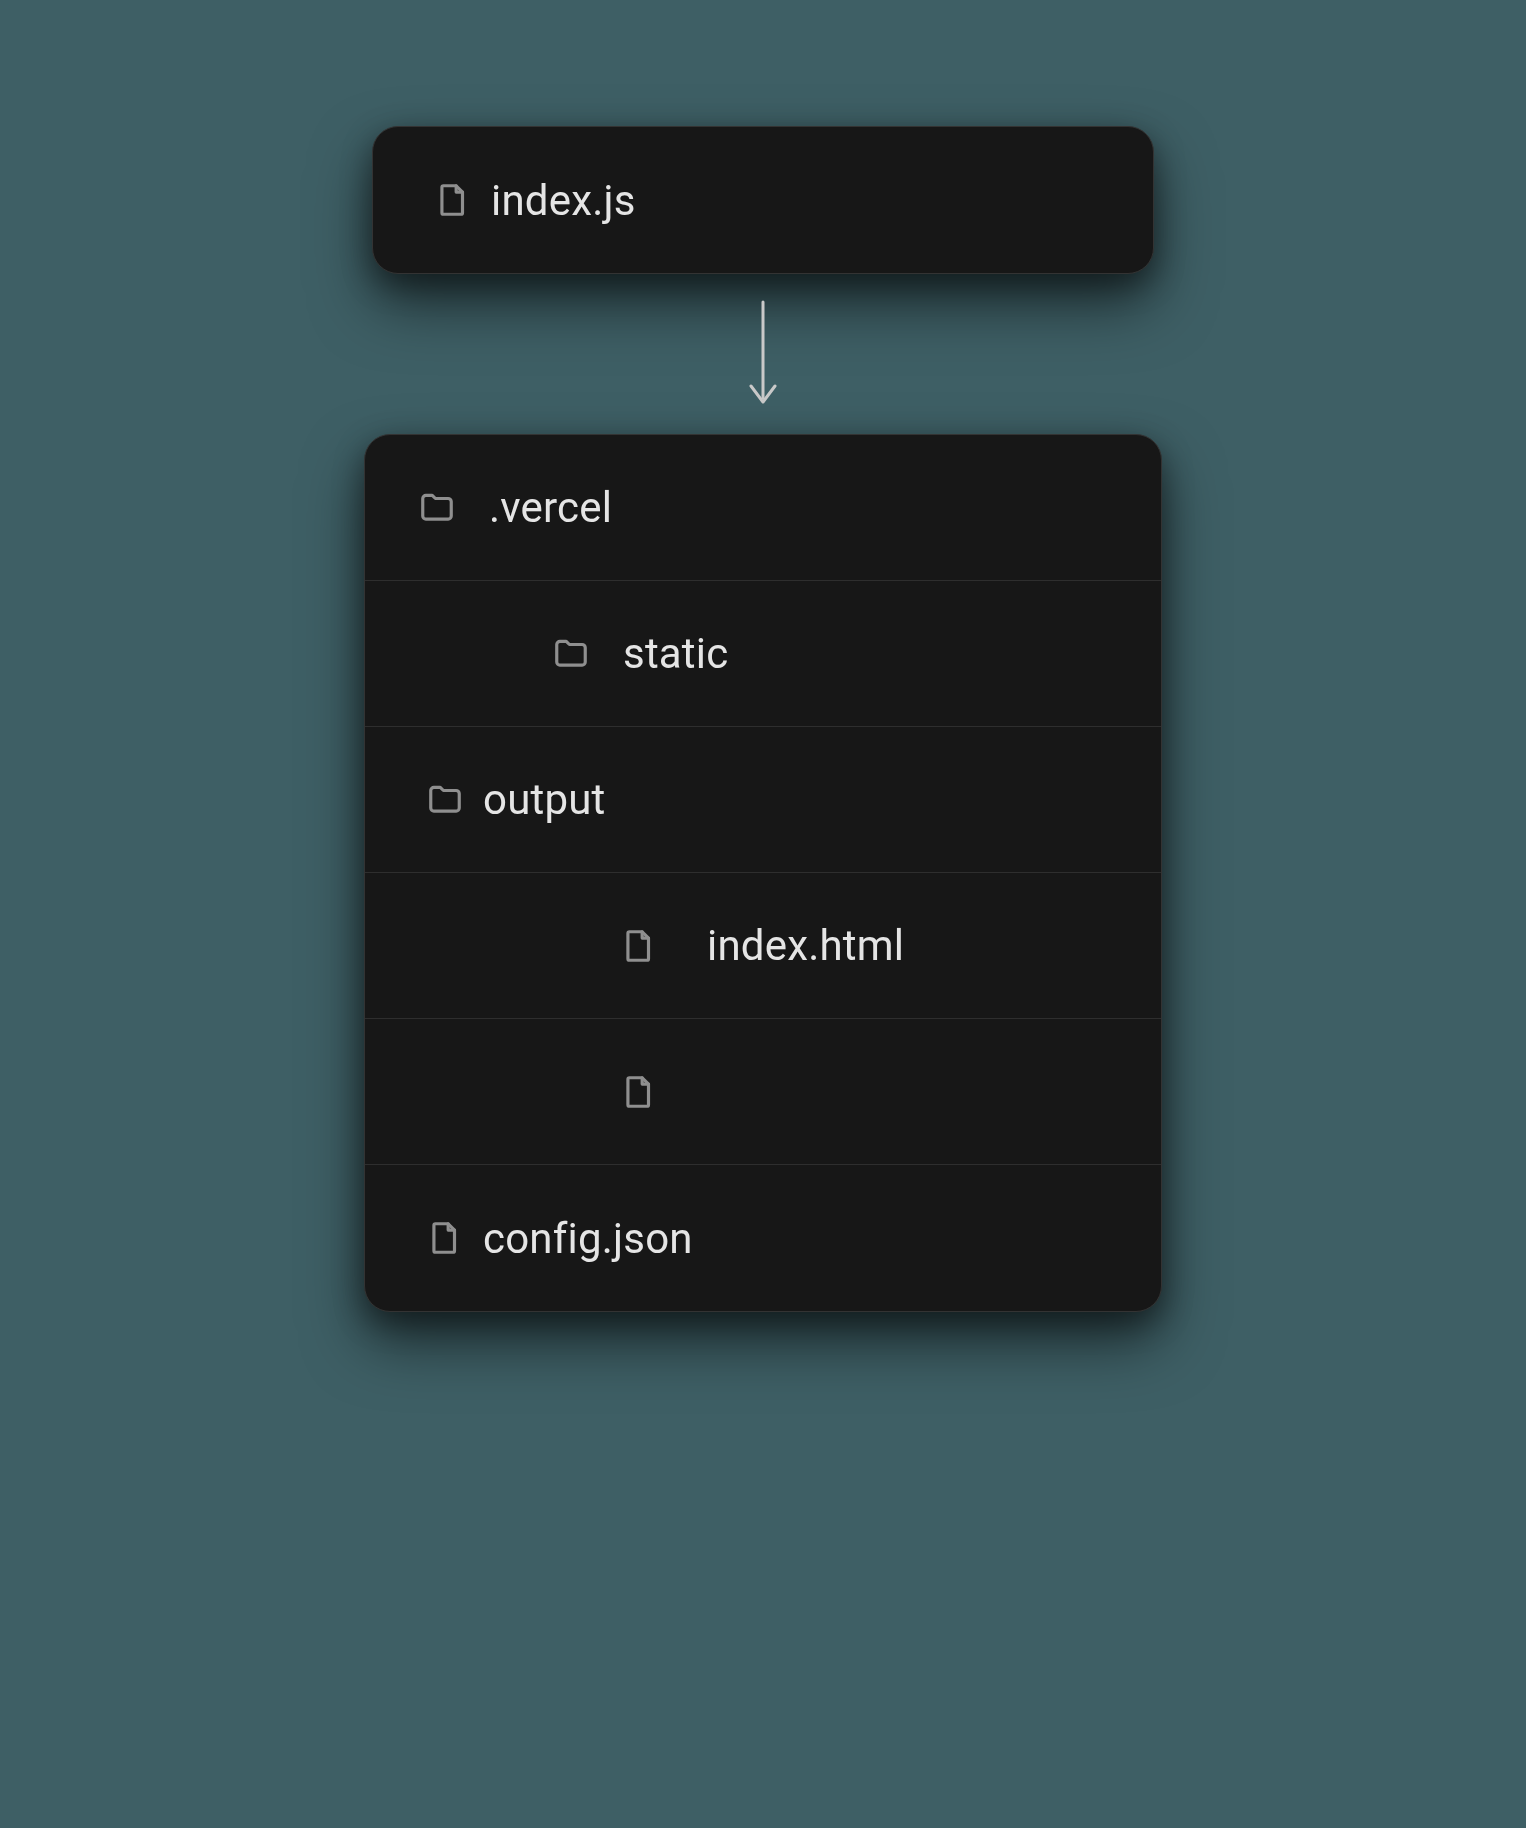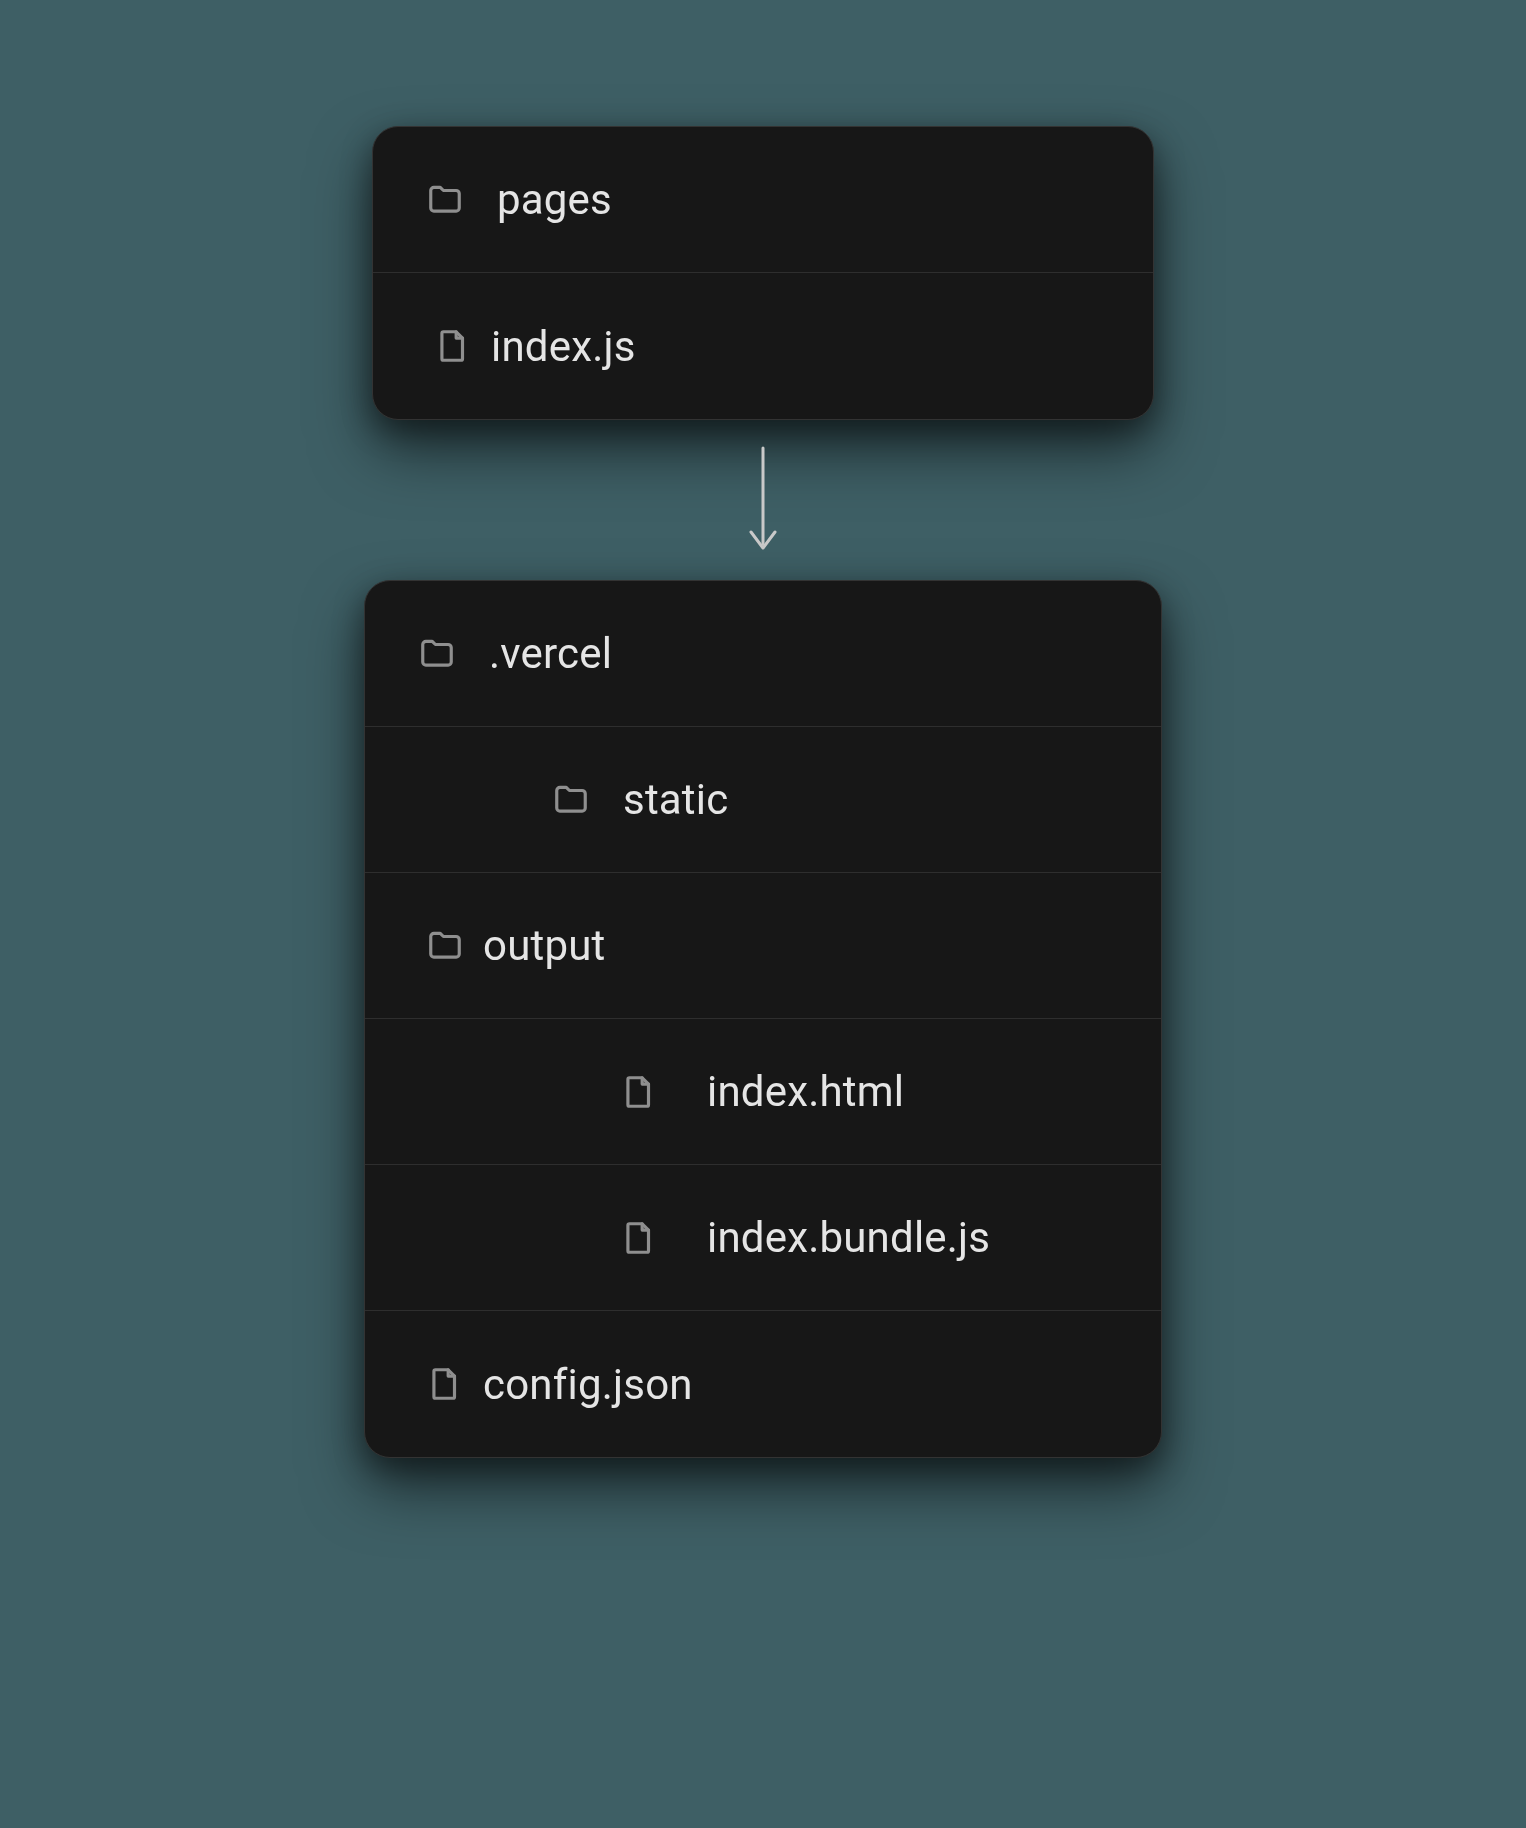--- a/index.html
+++ b/index.html
@@ -91,28 +91,20 @@
       stroke-width: 3;
       fill: none;
       stroke-linecap: round;
       stroke-linejoin: round;
     }
   </style>
 </head>
 <body>
 
 <div class="panel panel-top">
-  <div class="row">
-    <span class="icon-wrap">
-      <svg viewBox="0 0 24 24">
-          <path d="M3 6a2 2 0 0 1 2-2h4l2 2h8a2 2 0 0 1 2 2v9a2 2 0 0 1-2 2H5a2 2 0 0 1-2-2V6z"></path>
-        </svg>
-    </span>
-    <span class="label">pages</span>
-  </div>
   <div class="row indent-1">
     <span class="icon-wrap">
       <svg viewBox="0 0 24 24">
           <path d="M6 3h8l4 4v13a1 1 0 0 1-1 1H6a1 1 0 0 1-1-1V4a1 1 0 0 1 1-1z"></path>
           <path d="M14 3v4h4"></path>
         </svg>
     </span>
     <span class="label">index.js</span>
   </div>
 </div>
@@ -158,21 +150,20 @@
     </span>
     <span class="label">index.html</span>
   </div>
   <div class="row indent-3">
     <span class="icon-wrap">
       <svg viewBox="0 0 24 24">
           <path d="M6 3h8l4 4v13a1 1 0 0 1-1 1H6a1 1 0 0 1-1-1V4a1 1 0 0 1 1-1z"></path>
           <path d="M14 3v4h4"></path>
         </svg>
     </span>
-    <span class="label">index.bundle.js</span>
   </div>
   <div class="row indent-1">
     <span class="icon-wrap">
       <svg viewBox="0 0 24 24">
           <path d="M6 3h8l4 4v13a1 1 0 0 1-1 1H6a1 1 0 0 1-1-1V4a1 1 0 0 1 1-1z"></path>
           <path d="M14 3v4h4"></path>
         </svg>
     </span>
     <span class="label">config.json</span>
   </div>

